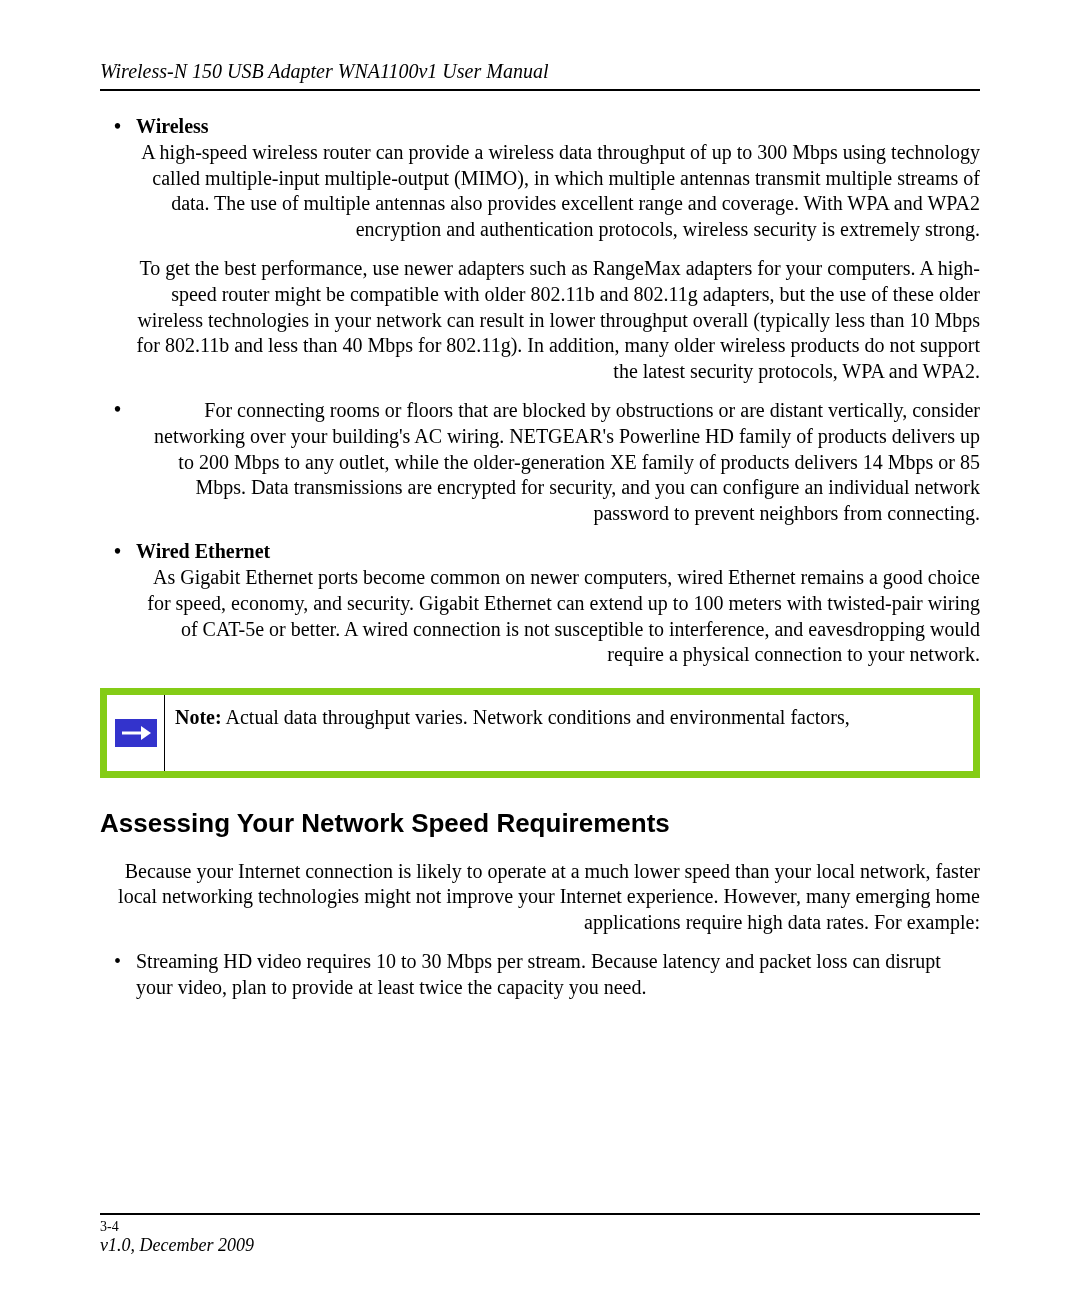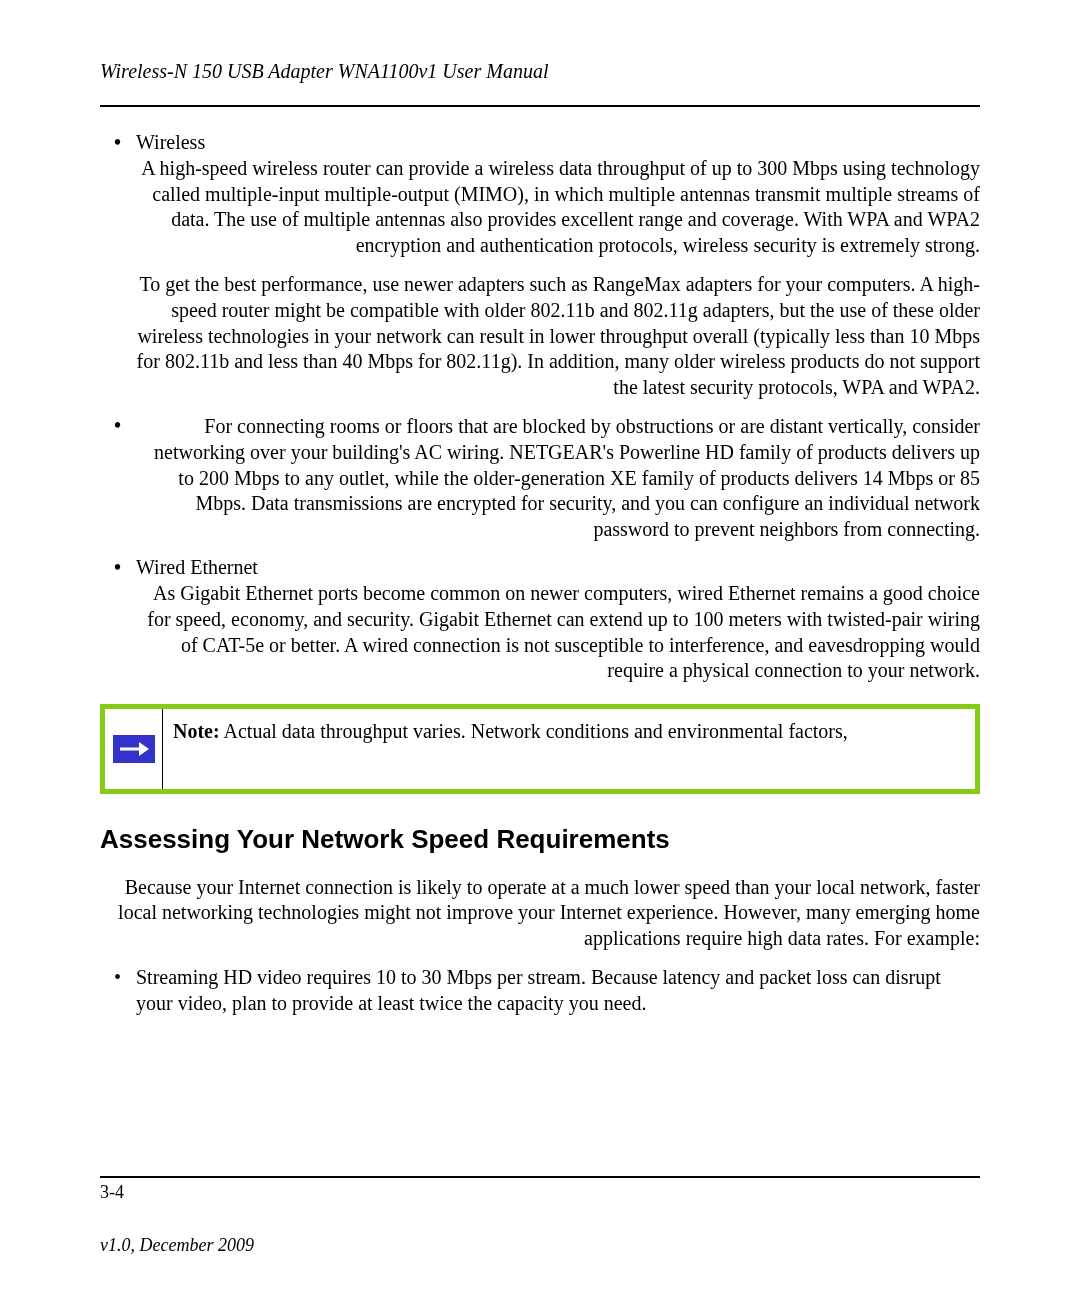--- a/index.html
+++ b/index.html
@@ -8,21 +8,21 @@
       height: 1296px;
       background: #ffffff;
       font-family: "Times New Roman", Times, serif;
       color: #000000;
       padding: 60px 100px 40px 100px;
       position: relative;
     }
     .header-title {
       font-style: italic;
       font-size: 20px;
-      margin-bottom: 22px;
+      margin-bottom: 6px;
     }
     .header-rule {
       border: none;
       border-top: 2px solid #000;
       margin-bottom: 24px;
     }
     .bullet-list {
       list-style: none;
       margin-left: 14px;
     }
@@ -33,33 +33,33 @@
     }
     .bullet-list > li::before {
       content: "•";
       position: absolute;
       left: 0;
       top: 0;
       font-weight: bold;
       font-size: 20px;
     }
     .bullet-heading {
-      font-weight: normal;
+      font-weight: bold;
       font-size: 20px;
       display: block;
       margin-bottom: 2px;
     }
     .body-para {
       font-size: 20px;
       line-height: 1.28;
       margin-bottom: 14px;
       text-align: right;
     }
     .note-box {
-      border: 5px solid #84cc16;
+      border: 7px solid #84cc16;
       margin-top: 20px;
       margin-bottom: 30px;
       display: flex;
       align-items: stretch;
       min-height: 90px;
     }
     .note-icon-cell {
       width: 58px;
       border-right: 1px solid #000;
       display: flex;
@@ -116,22 +116,22 @@
       bottom: 40px;
       left: 100px;
       right: 100px;
     }
     .footer-rule {
       border: none;
       border-top: 2px solid #000;
       margin-bottom: 4px;
     }
     .page-num {
-      font-size: 18px;
-      margin-bottom: 32px;
+      font-size: 14px;
+      margin-bottom: 0;
     }
     .footer-version {
       font-style: italic;
       font-size: 18px;
     }
   </style>
 </head>
 <body>
 
 <div>

